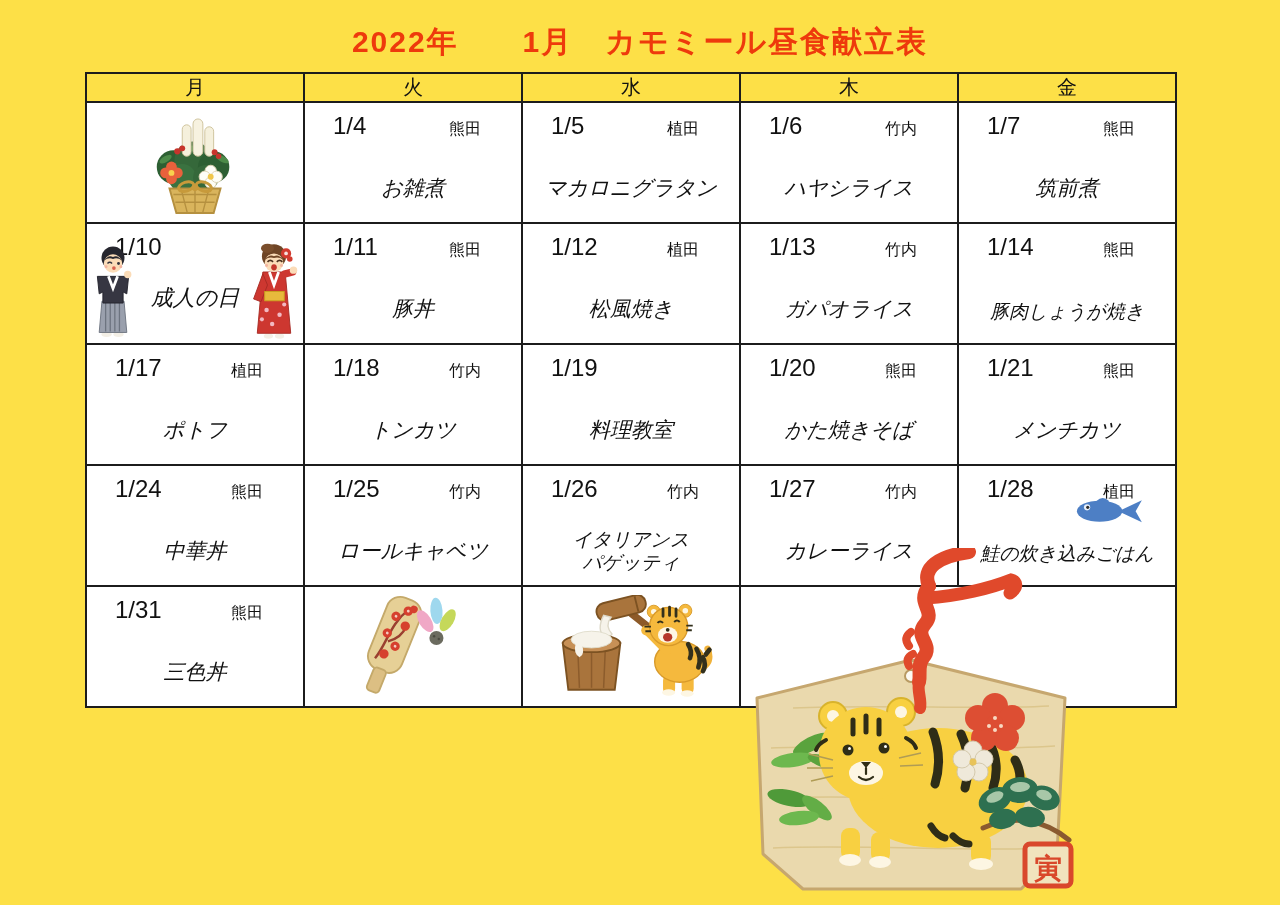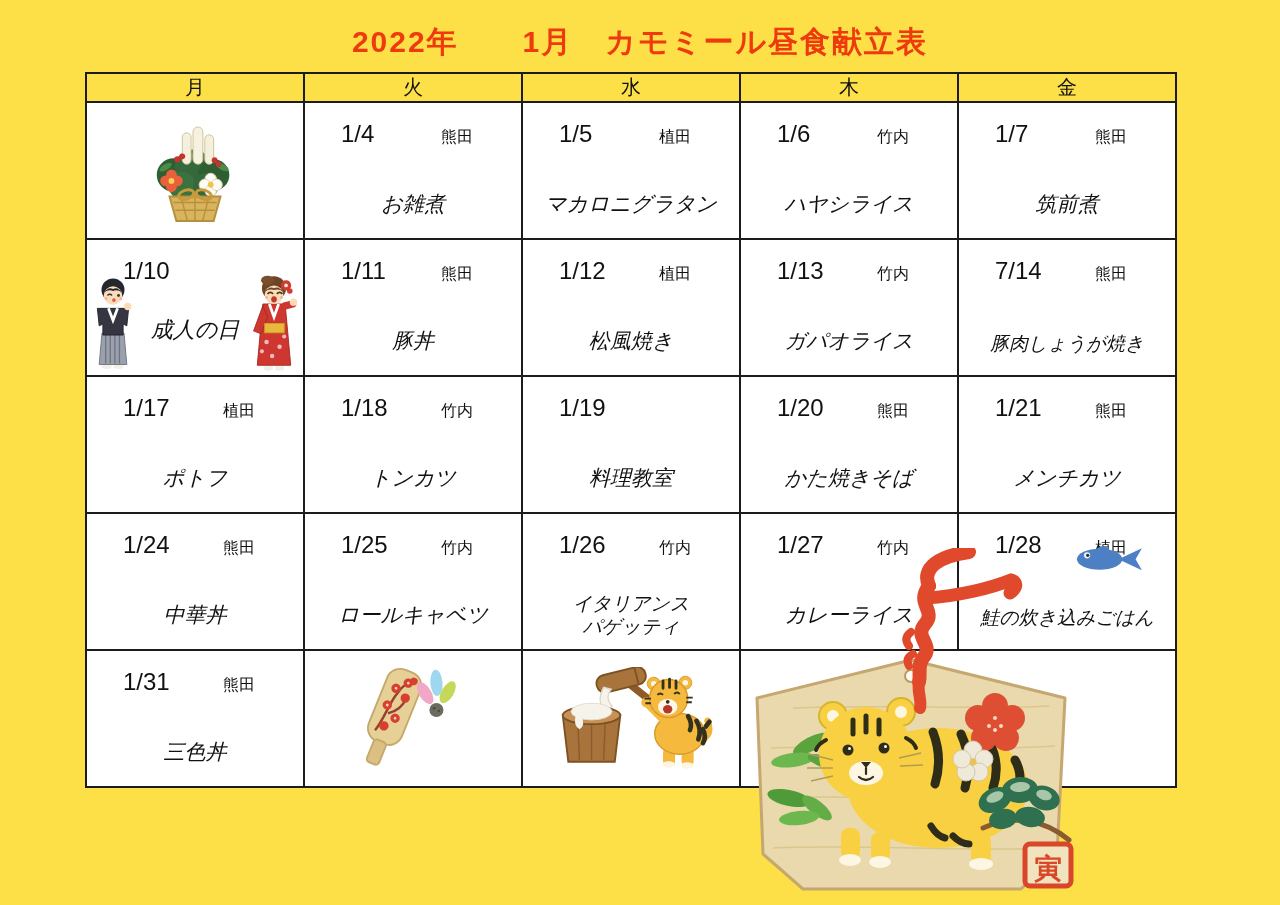--- a/index.html
+++ b/index.html
@@ -2,21 +2,21 @@
 <html><head>
 <meta charset="utf-8">
 <style>
   html,body{margin:0;padding:0;background:#ffffff;}
   .page{position:relative;width:1280px;height:905px;background:#fde047;overflow:hidden;
         font-family:"Liberation Sans","DejaVu Sans",sans-serif;color:#111;}
   .title{position:absolute;top:22px;left:0;width:100%;text-align:center;
          font-size:30px;font-weight:bold;color:#ee3a0c;letter-spacing:2px;}
   table.cal{position:absolute;left:85px;top:72px;width:1092px;border-collapse:collapse;table-layout:fixed;}
   table.cal th{border:2px solid #1c1c1c;height:24px;font-size:20px;font-weight:normal;padding:0;}
-  table.cal td{border:2px solid #1c1c1c;height:111px;position:relative;padding:12px;vertical-align:top;background:#fff;}
+  table.cal td{border:2px solid #1c1c1c;height:111px;position:relative;padding:4px;vertical-align:top;background:#fff;}
   td.green{background:#8ec74a;}
   td.orange{background:#ffc000;}
   .drow{display:flex;justify-content:space-between;align-items:baseline;padding:5px 36px 0 24px;}
   .date{font-size:24px;}
   .cook{font-size:16px;}
   .menu{position:absolute;left:0;right:0;bottom:20px;text-align:center;font-size:21px;white-space:nowrap;font-style:italic;}
   .menu.small{font-size:19px;bottom:18px;}
   .menu.two{bottom:10px;font-size:19px;line-height:1.25;white-space:normal;}
   .menu.holiday{bottom:30px;font-size:22px;}
   .imgcell{display:flex;align-items:flex-end;justify-content:center;height:100%;}
@@ -188,21 +188,21 @@
       </td>
       <td>
         <div class="drow">
               <span class="date">1/13</span>
               <span class="cook">竹内</span>
             </div>
         <div class="menu">ガパオライス</div>
       </td>
       <td>
         <div class="drow">
-              <span class="date">7/14</span>
+              <span class="date">1/14</span>
               <span class="cook">熊田</span>
             </div>
         <div class="menu small">豚肉しょうが焼き</div>
       </td>
     </tr>
 
     <tr>
       <td>
         <div class="drow">
               <span class="date">1/17</span>

